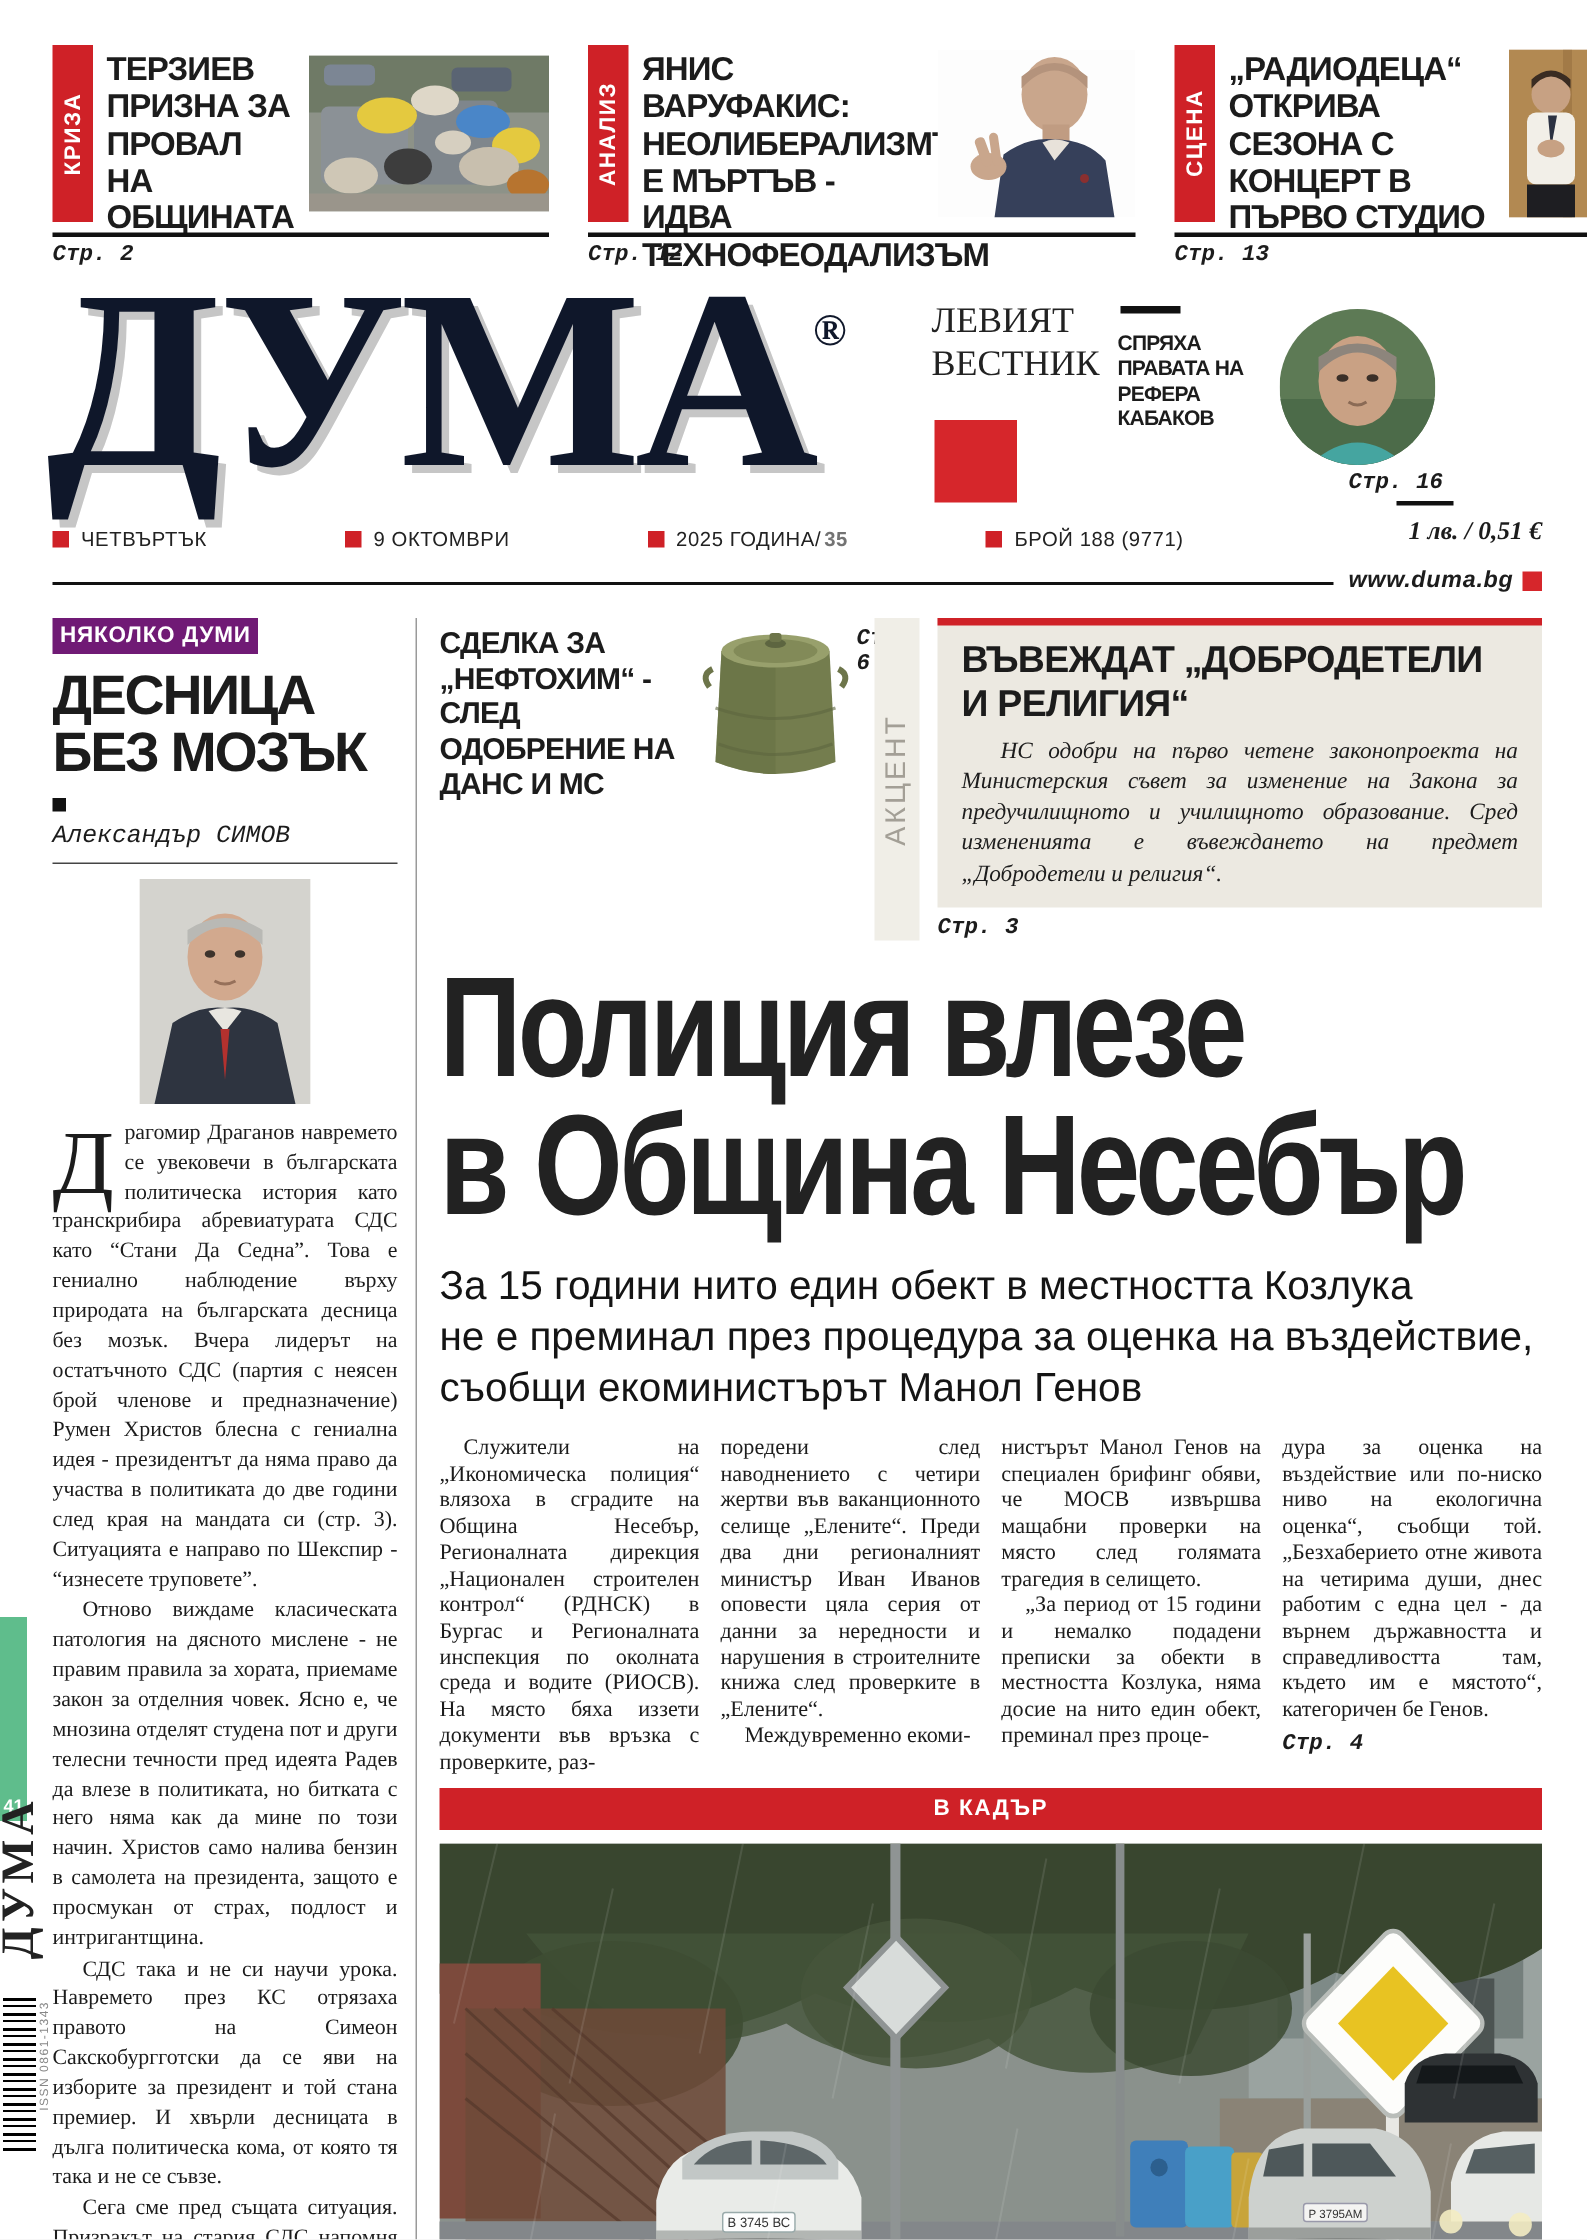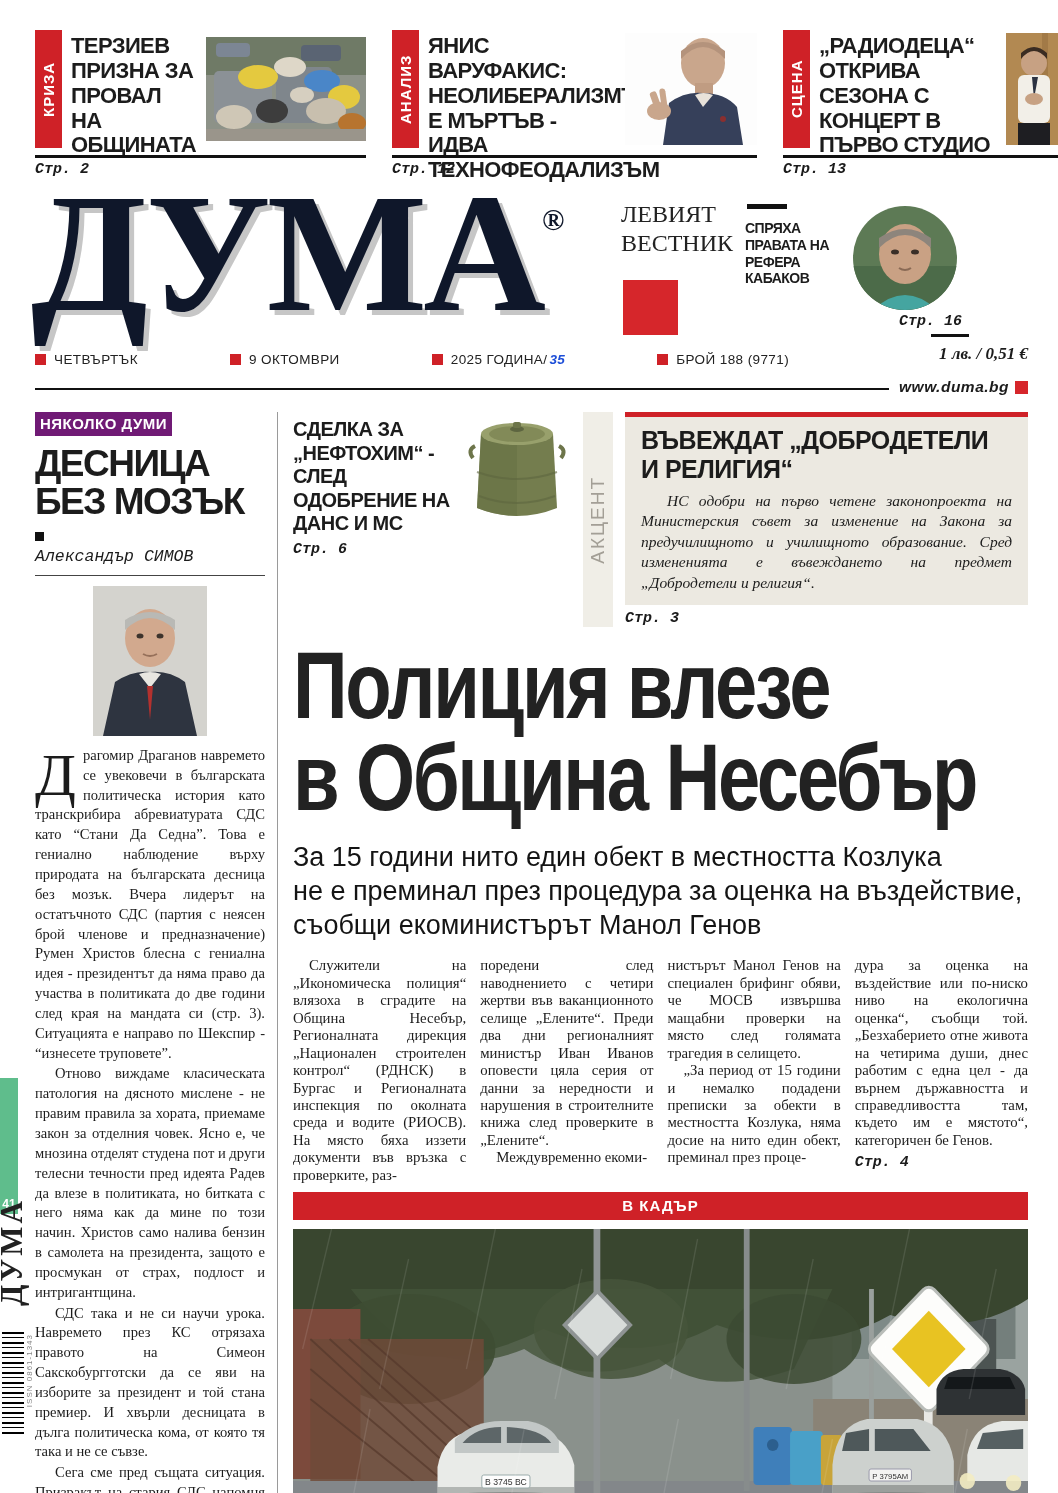--- a/index.html
+++ b/index.html
@@ -37,21 +37,21 @@
   .side-title { position:absolute; left:710px; top:28px; width:118px; font-weight:bold;
                 font-size:14px; line-height:1.2; letter-spacing:-0.5px; }
   .referee-wrap { position:absolute; left:818px; top:14px; width:104px; height:104px;
                   border-radius:50%; overflow:hidden; }
   .side-pref { position:absolute; left:864px; top:118px; width:70px; text-align:right; }
   .side-pref .bar { width:38px; height:3px; background:#111; margin:4px 0 0 auto; }
   .dateline { position:absolute; left:0; top:160px; display:flex; gap:92px; font-size:13.5px;
               letter-spacing:0.4px; color:#222; align-items:center; }
   .dl-item { display:flex; align-items:center; gap:8px; }
   .dl-sq { width:11px; height:11px; background:#cf2127; }
-  .dl-red { color:#1d4ed8; font-weight:bold;font-style:italic; }
+  .dl-red { color:#737373; font-weight:bold; }
   .price { position:absolute; right:0; top:152px; font-family:"Liberation Serif", serif;
            font-weight:bold; font-style:italic; font-size:17px; }
   .mast-rule { position:absolute; left:0; right:0; top:196px; border-top:2.5px solid #111; }
   .website { position:absolute; right:0; top:186px; background:#fff; padding:0 0 0 10px;
              font-weight:bold; font-style:italic; font-size:15.5px; letter-spacing:0.5px;
              display:flex; align-items:center; gap:6px; }
   .web-sq { width:13px; height:13px; background:#d6262b; display:inline-block; }
 
   
   .content-row { display:flex; margin-top:10px; }
@@ -69,21 +69,21 @@
   .op-hr { border-top:1.5px solid #444; margin:9px 0 10px; }
   .portrait { display:block; margin:0 auto 10px; }
   .op-text p { font-family:"Liberation Serif", serif; font-size:14.6px; line-height:1.36;
                text-align:justify; }
   .op-text p + p { text-indent:20px; margin-top:1px; }
   .op-text p.lead::first-letter { float:left; font-size:60px; line-height:0.82;
                padding:5px 7px 0 0; font-family:"Liberation Serif", serif; }
 
   
   .mid-top { display:flex; margin-bottom:4px; }
-  .nefto { width:288px; flex:none; display:flex; flex-direction:column; }
+  .nefto { width:288px; flex:none; display:flex; flex-direction:row; }
   .nefto-row { display:flex; gap:8px; }
   .nefto-title { width:162px; font-weight:bold; font-size:20px; line-height:1.18;
                  letter-spacing:-0.5px; padding-top:6px; }
   .akcent-strip { width:30px; background:#f0eee7; margin:0 12px 0 2px; display:flex;
                   align-items:center; justify-content:center; }
   .akcent-label { writing-mode:vertical-rl; transform:rotate(180deg); color:#a39f96;
                   font-size:19px; letter-spacing:2px; }
   .akcent-wrap { flex:1; display:flex; flex-direction:column; }
   .akcent-box { background:#ece9e1; border-top:5px solid #cf2127; padding:9px 16px 12px; }
   .akcent-title { font-weight:bold; font-size:25px; letter-spacing:-0.5px; margin-bottom:7px; }

